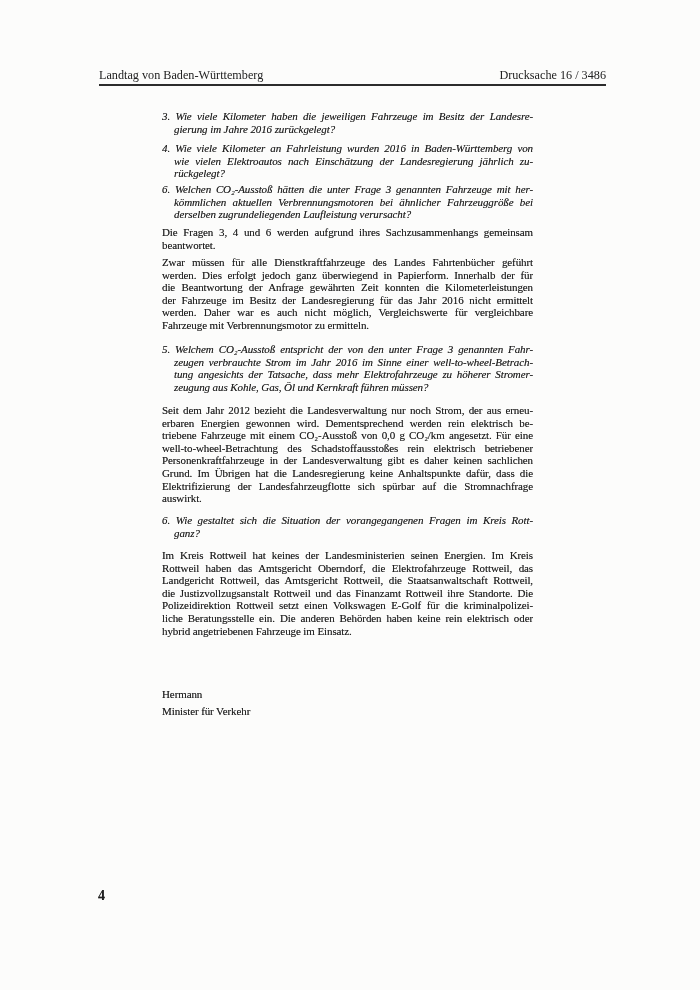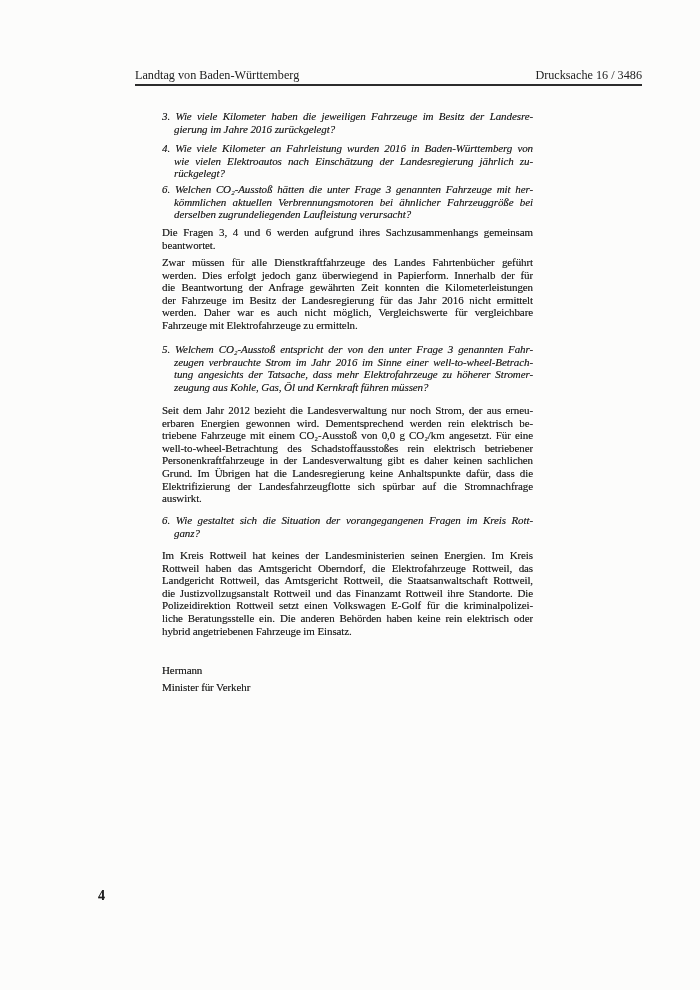--- a/index.html
+++ b/index.html
@@ -18,21 +18,20 @@
     left: 99px;
     top: 69px;
     width: 507px;
     display: flex;
     justify-content: space-between;
     border-bottom: 2px solid #2c2c2c;
     padding-bottom: 2px;
     font-size: 12.2px;
     line-height: 13px;
     white-space: nowrap;
-    margin-left: 36px;
   }
   
   .block {
     position: absolute;
     left: 162px;
     width: 371px;
     box-sizing: border-box;
     font-size: 11px;
     line-height: 12.6px;
     letter-spacing: -0.1px;
@@ -45,21 +44,21 @@
     text-align: justify;
     text-align-last: justify;
     white-space: nowrap;
   }
   .line.last {
     text-align: right;
     text-align-last: left;
   }
   .q .line { padding-left: 12px; }
   .q .line:first-child { padding-left: 0; }
-  .sig-line { white-space: nowrap; }
+  .sig-line { white-space: nowrap; margin-top: 24px; }
   .pageno {
     position: absolute;
     left: 98px;
     top: 888px;
     font-size: 14px;
     font-weight: bold;
     letter-spacing: 0;
     text-shadow: 0 0 0.4px rgba(30,30,30,0.55);
   }
 </style>
@@ -91,21 +90,21 @@
   <div class="block" style="top:226px">
       <div class="line">Die Fragen 3, 4 und 6 werden aufgrund ihres Sachzusammenhangs gemeinsam</div>
       <div class="line last">beantwortet.</div>
     </div>
   <div class="block" style="top:256px">
       <div class="line">Zwar müssen für alle Dienstkraftfahrzeuge des Landes Fahrtenbücher geführt</div>
       <div class="line">werden. Dies erfolgt jedoch ganz überwiegend in Papierform. Innerhalb der für</div>
       <div class="line">die Beantwortung der Anfrage gewährten Zeit konnten die Kilometerleistungen</div>
       <div class="line">der Fahrzeuge im Besitz der Landesregierung für das Jahr 2016 nicht ermittelt</div>
       <div class="line">werden. Daher war es auch nicht möglich, Vergleichswerte für vergleichbare</div>
-      <div class="line last">Fahrzeuge mit Elektrofahrzeuge zu ermitteln.</div>
+      <div class="line last">Fahrzeuge mit Verbrennungsmotor zu ermitteln.</div>
     </div>
 
   <div class="block q" style="top:343px">
       <div class="line">5. Welchem CO₂-Ausstoß entspricht der von den unter Frage 3 genannten Fahr-</div>
       <div class="line">zeugen verbrauchte Strom im Jahr 2016 im Sinne einer well-to-wheel-Betrach-</div>
       <div class="line">tung angesichts der Tatsache, dass mehr Elektrofahrzeuge zu höherer Stromer-</div>
       <div class="line last">zeugung aus Kohle, Gas, Öl und Kernkraft führen müssen?</div>
     </div>
   <div class="block" style="top:404px">
       <div class="line">Seit dem Jahr 2012 bezieht die Landesverwaltung nur noch Strom, der aus erneu-</div>

